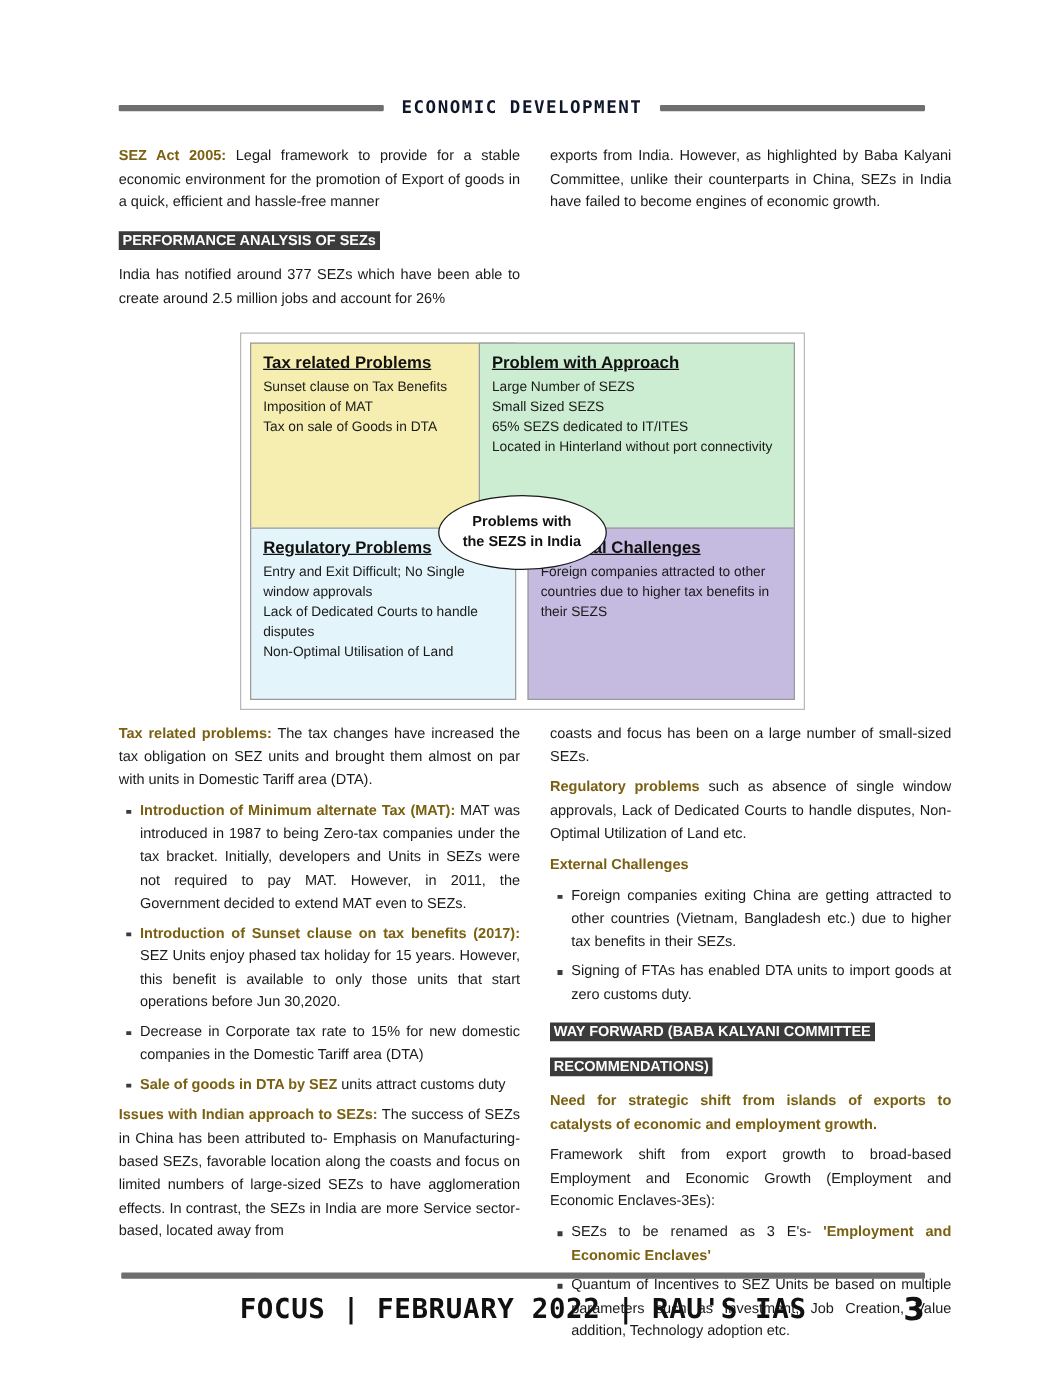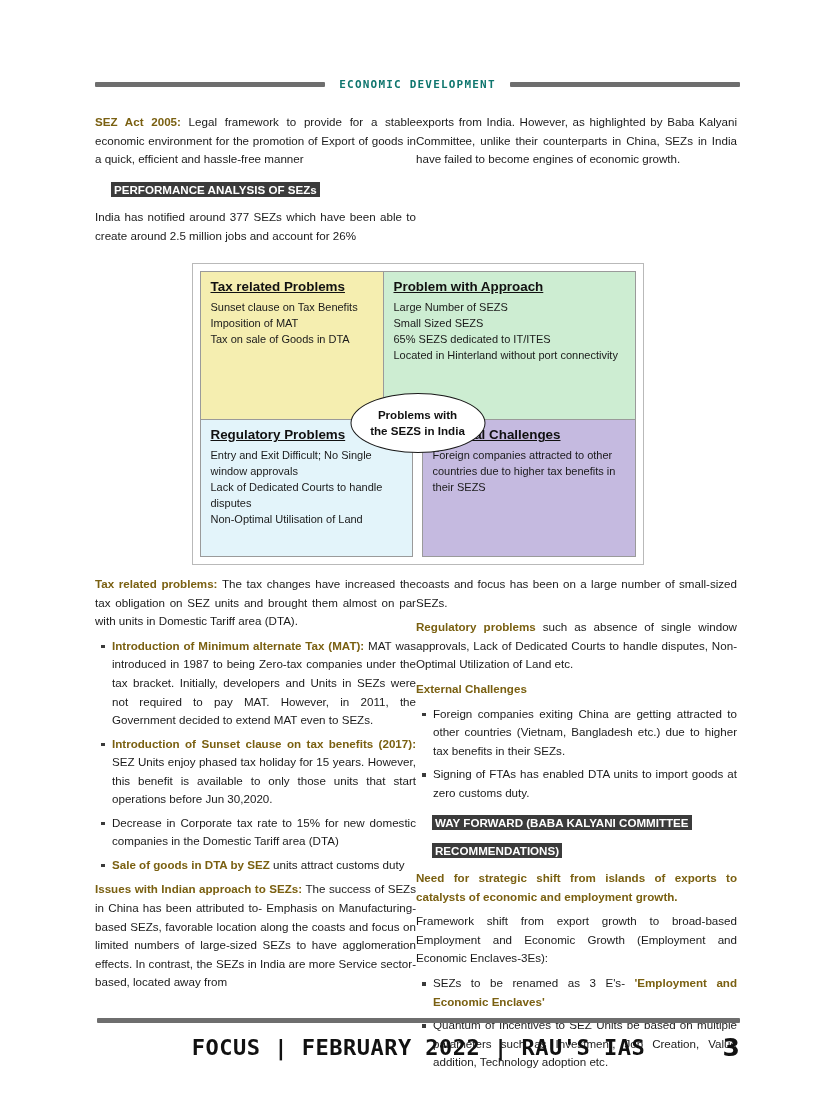--- a/index.html
+++ b/index.html
@@ -33,29 +33,30 @@
   }
   .rule {
     flex: 1 1 auto;
     height: 5px;
     background: #6e6e6e;
     border-radius: 1px;
   }
   .masthead-title {
     font-family: "DejaVu Sans Mono", monospace;
     font-weight: bold;
-    font-size: 11px;
+    font-size: 14px;
     letter-spacing: 1.2px;
-    color: #0f766e;
+    color: #0f172a;
     white-space: nowrap;
   }
 
   
   .cols {
     display: flex;
+    gap: 24px;
     margin-top: 22px;
   }
   .col {
     width: 321px;
     flex: 0 0 321px;
   }
 
   p.body {
     margin: 0 0 6px 0;
     font-size: 11.6px;
@@ -74,21 +75,21 @@
     background: #3b3b3b;
     color: #ffffff;
     font-weight: bold;
     font-size: 11.6px;
     line-height: 1.72;
     padding: 1px 3px;
     box-decoration-break: clone;
     -webkit-box-decoration-break: clone;
   }
   .banner-wrap {
-    margin: 4px 0 6px 16px;
+    margin: 4px 0 6px 0;
     line-height: 1.72;
   }
 
   ul.bullets {
     margin: 2px 0 6px 0;
     padding-left: 17px;
     list-style: none;
   }
   ul.bullets > li {
     position: relative;

